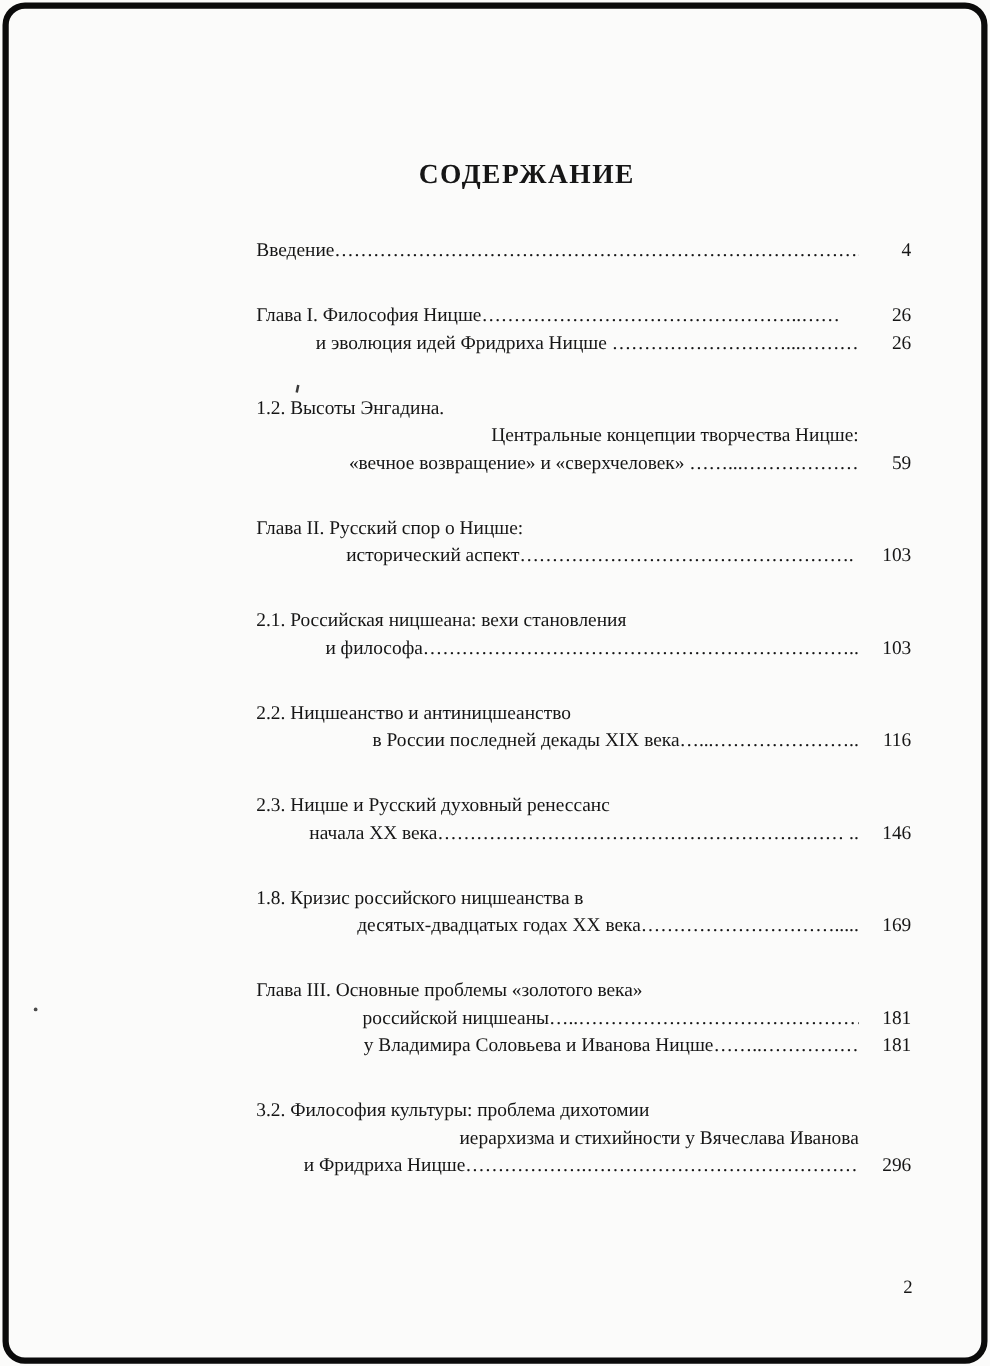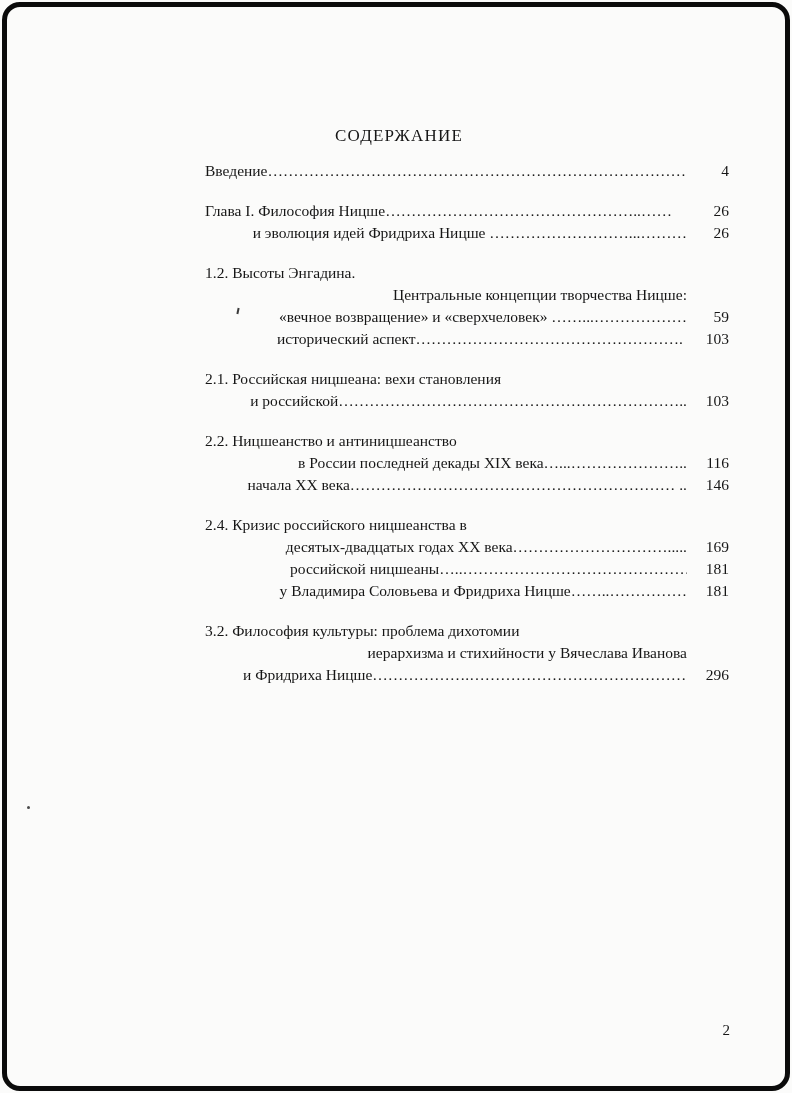--- a/index.html
+++ b/index.html
@@ -22,45 +22,45 @@
     border-radius: 18px;
     pointer-events: none;
   }
   .content {
     position: absolute;
     left: 205px;
     top: 126px;
     width: 524px;
   }
   .toc-title {
-    font-size: 17px;
-    font-weight: normal;
+    font-size: 22px;
+    font-weight: bold;
     letter-spacing: 1.2px;
-    margin: 0 0 14px 130px;
+    margin: 0 0 38px 130px;
     display: block;
     width: fit-content;
   }
   .row {
     display: flex;
     align-items: baseline;
     font-size: 15.5px;
     line-height: 22px;
     white-space: nowrap;
   }
   .row .t {
     flex: 1 1 auto;
     overflow: hidden;
     white-space: nowrap;
   }
   .row .p {
     flex: 0 0 auto;
     width: 42px;
     text-align: right;
   }
-  .gap { margin-top: 18px; }
+  .gap { margin-top: 30px; }
   .ind1 .t { padding-left: 38px; text-align: right; }
   .ind2 .t { padding-left: 72px; }
   .ind3 .t { padding-left: 85px; }
   .folio {
     position: absolute;
     top: 1022px;
     right: 62px;
     font-size: 15px;
   }
   .artifact-tick {
@@ -115,64 +115,76 @@
   <div class="row ind1">
     <span class="t">Центральные концепции творчества Ницше:</span>
     <span class="p"></span>
   </div>
   <div class="row ind1">
     <span class="t">«вечное возвращение» и «сверхчеловек» ……...………………</span>
     <span class="p">59</span>
   </div>
 
 
+  <div class="row gap">
+    <span class="t">Глава II.  Русский спор о Ницше:</span>
+    <span class="p"></span>
+  </div>
   <div class="row ind2">
     <span class="t">исторический аспект…………………………………………….</span>
     <span class="p">103</span>
   </div>
 
   <div class="row gap">
     <span class="t">2.1.   Российская ницшеана: вехи становления</span>
     <span class="p"></span>
   </div>
   <div class="row ind1">
-    <span class="t">и российской…………………………………………………………..</span>
+    <span class="t">и философа…………………………………………………………..</span>
     <span class="p">103</span>
   </div>
 
   <div class="row gap">
     <span class="t">2.2.   Ницшеанство и антиницшеанство</span>
     <span class="p"></span>
   </div>
   <div class="row ind1">
     <span class="t">в России последней декады XIX века…...…………………..</span>
     <span class="p">116</span>
   </div>
 
+  <div class="row gap">
+    <span class="t">2.3.   Ницше и Русский духовный  ренессанс</span>
+    <span class="p"></span>
+  </div>
   <div class="row ind1">
     <span class="t">начала XX века……………………………………………………… ..</span>
     <span class="p">146</span>
   </div>
 
   <div class="row gap">
-    <span class="t">2.4.   Кризис российского ницшеанства в</span>
+    <span class="t">1.8.   Кризис российского ницшеанства в</span>
     <span class="p"></span>
   </div>
   <div class="row ind1">
     <span class="t">десятых-двадцатых годах XX века………………………….....</span>
     <span class="p">169</span>
   </div>
 
+  <div class="row gap">
+    <span class="t">Глава III.  Основные проблемы «золотого века»</span>
+    <span class="p"></span>
+  </div>
   <div class="row ind3">
     <span class="t">российской ницшеаны…..………………………………………</span>
     <span class="p">181</span>
   </div>
 
   <div class="row ind1">
-    <span class="t">у Владимира Соловьева и Фридриха Ницше……..……………</span>
+    <span class="t">у Владимира Соловьева и Иванова Ницше……..……………</span>
     <span class="p">181</span>
   </div>
 
   <div class="row gap">
     <span class="t">3.2. Философия культуры: проблема дихотомии</span>
     <span class="p"></span>
   </div>
   <div class="row ind1">
     <span class="t">иерархизма и стихийности  у Вячеслава Иванова</span>
     <span class="p"></span>

